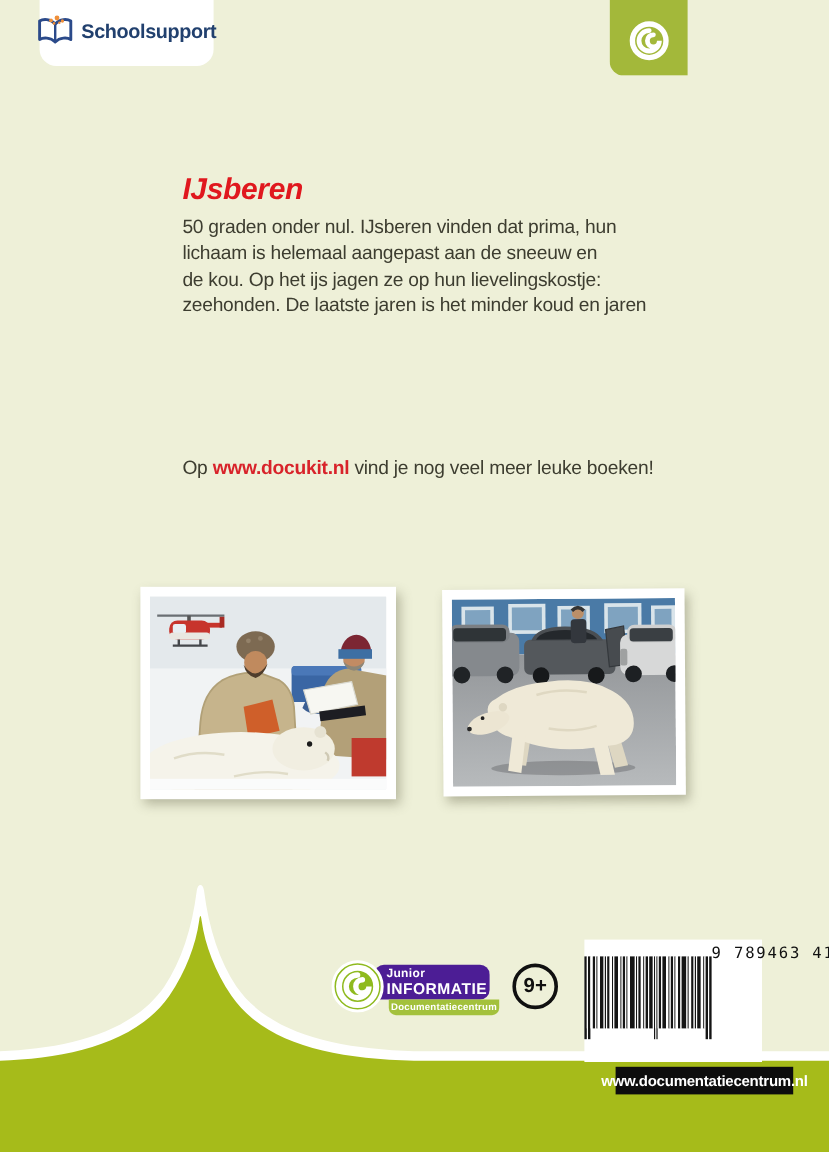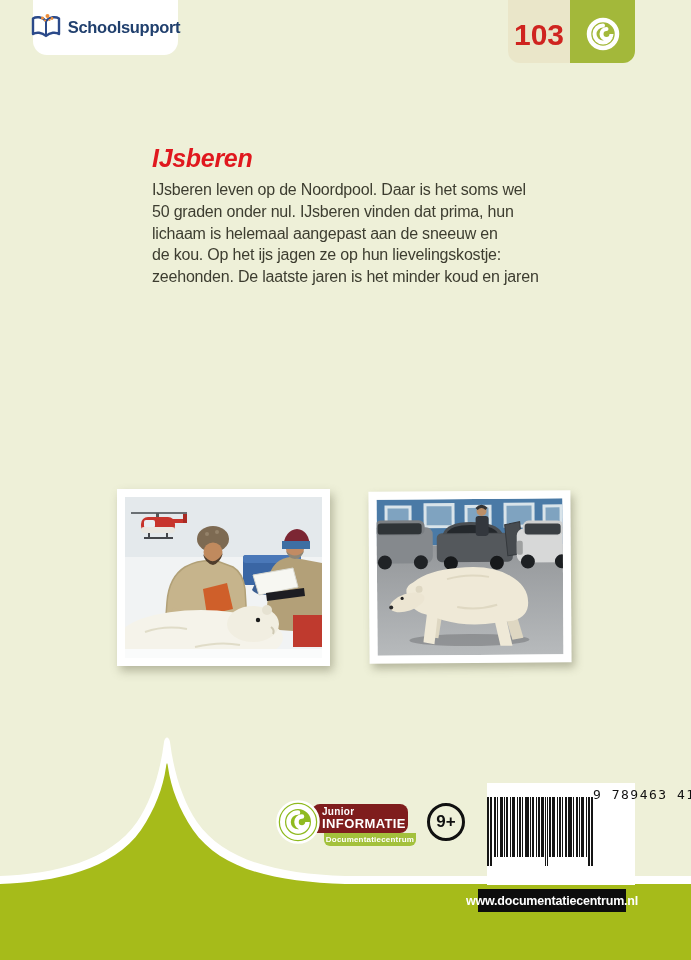--- a/index.html
+++ b/index.html
@@ -28,42 +28,42 @@
   .photo{position:absolute;background:#ffffff;padding:8px;box-sizing:border-box;
     box-shadow:3px 5px 9px rgba(110,110,85,0.45);}
   .photo-left{left:117px;top:489px;width:213px;height:177px;}
   .photo-right{left:369px;top:491px;width:202px;height:172px;transform:rotate(-0.4deg);}
   .photo svg{display:block;}
 
   
   .bottom-curve{position:absolute;left:0;top:700px;width:691px;height:260px;}
 
   .junior-logo{position:absolute;left:276px;top:799px;width:132px;height:48px;}
-  .junior-banner{position:absolute;left:36px;top:5px;width:96px;height:29px;background:#7f1d1d;
+  .junior-banner{position:absolute;left:36px;top:5px;width:96px;height:29px;background:#4c1d95;
     border-radius:8px 8px 8px 0;padding:2px 16px 0 10px;box-sizing:border-box;}
   .junior-top{font-size:10px;font-weight:700;color:#ffffff;line-height:11px;letter-spacing:0.3px;}
   .junior-mid{font-size:13px;font-weight:700;color:#ffffff;line-height:14px;letter-spacing:0.4px;}
   .junior-strip{position:absolute;left:48px;top:34px;width:92px;height:13px;background:#a3c13c;
     border-radius:0 0 6px 6px;display:flex;align-items:center;justify-content:center;}
   .junior-bottom{font-size:8px;font-weight:700;color:#ffffff;letter-spacing:0.2px;}
   .junior-circle{position:absolute;left:0;top:1px;}
 
   .age-badge{position:absolute;left:427px;top:803px;width:38px;height:38px;border:3.5px solid #101010;
     border-radius:50%;display:flex;align-items:center;justify-content:center;box-sizing:border-box;
     font-size:17px;font-weight:700;color:#101010;background:transparent;}
 
   .barcode-box{position:absolute;left:487px;top:783px;width:148px;height:102px;background:#ffffff;
     display:flex;flex-direction:row;align-items:flex-start;padding-top:14px;box-sizing:border-box;}
   .barcode-bars{height:70px;display:flex;align-items:flex-start;}
   .bar{height:60px;background:#151515;flex-shrink:0;}
   .bar.space{background:#ffffff;}
   .bar.tall{height:69px;}
   .barcode-digits{font-family:"DejaVu Sans Mono",monospace;font-size:13px;color:#111;margin-top:-10px;
     letter-spacing:1.5px;white-space:nowrap;}
-  .web-strip{position:absolute;left:478px;top:889px;width:148px;height:23px;background:#0d0d0d;
+  .web-strip{position:absolute;left:513px;top:889px;width:148px;height:23px;background:#0d0d0d;
     display:flex;align-items:center;justify-content:center;}
   .web-strip-text{font-size:12.5px;font-weight:700;color:#ffffff;text-decoration:none;letter-spacing:-0.2px;}
 </style>
 </head>
 <body>
 
 <div class="page">
 
   <div class="publisher-box">
     <span>
@@ -74,39 +74,40 @@
         <circle cx="16.5" cy="3" r="2" fill="#ef8f3a"></circle>
         <circle cx="21" cy="5.5" r="1.4" fill="#ef8f3a"></circle>
         <circle cx="14" cy="7.5" r="1.1" fill="#ef8f3a"></circle>
         <circle cx="18.5" cy="7" r="1" fill="#ef8f3a"></circle>
       </svg>
     </span>
     <span class="publisher-name">Schoolsupport</span>
   </div>
 
   <div class="issue-badge">
-    <div class="issue-num">103</div>
     <div class="issue-icon">
       <svg width="38" height="38" viewBox="0 0 38 38">
         <circle cx="19" cy="19" r="14" fill="none" stroke="#ffffff" stroke-width="4.5"></circle>
         <path d="M19,10.5 a8.5,8.5 0 1 0 8.5,8.5 a5,5 0 1 1 -5,-5" fill="none" stroke="#ffffff" stroke-width="4" stroke-linecap="round"></path>
       </svg>
     </div>
   </div>
 
   <div class="page-title">IJsberen</div>
 
   <div class="body-text">
-      <div class="body-line">IJsberen leven op de Noordpool. Daar is het soms wel</div>
       <div class="body-line">50 graden onder nul. IJsberen vinden dat prima, hun</div>
       <div class="body-line">lichaam is helemaal aangepast aan de sneeuw en</div>
       <div class="body-line">de kou. Op het ijs jagen ze op hun lievelingskostje:</div>
       <div class="body-line">zeehonden. De laatste jaren is het minder koud en jaren</div>
     </div>
 
+  <div class="promo-line">
+    <span>Op </span><a class="promo-link">www.docukit.nl</a><span> vind je nog veel meer leuke boeken!</span>
+  </div>
 
   <div class="photo photo-left">
     <svg width="197" height="161" viewBox="0 0 197 161">
       <rect width="197" height="161" fill="#eef0f1"></rect>
       <rect width="197" height="72" fill="#e4e9ec"></rect>
       <rect y="60" width="197" height="101" fill="#f1f3f4"></rect>
 
       <g>
         <line x1="6" y1="16" x2="62" y2="16" stroke="#6a6f73" stroke-width="2"></line>
         <rect x="31" y="16" width="3" height="5" fill="#555"></rect>

